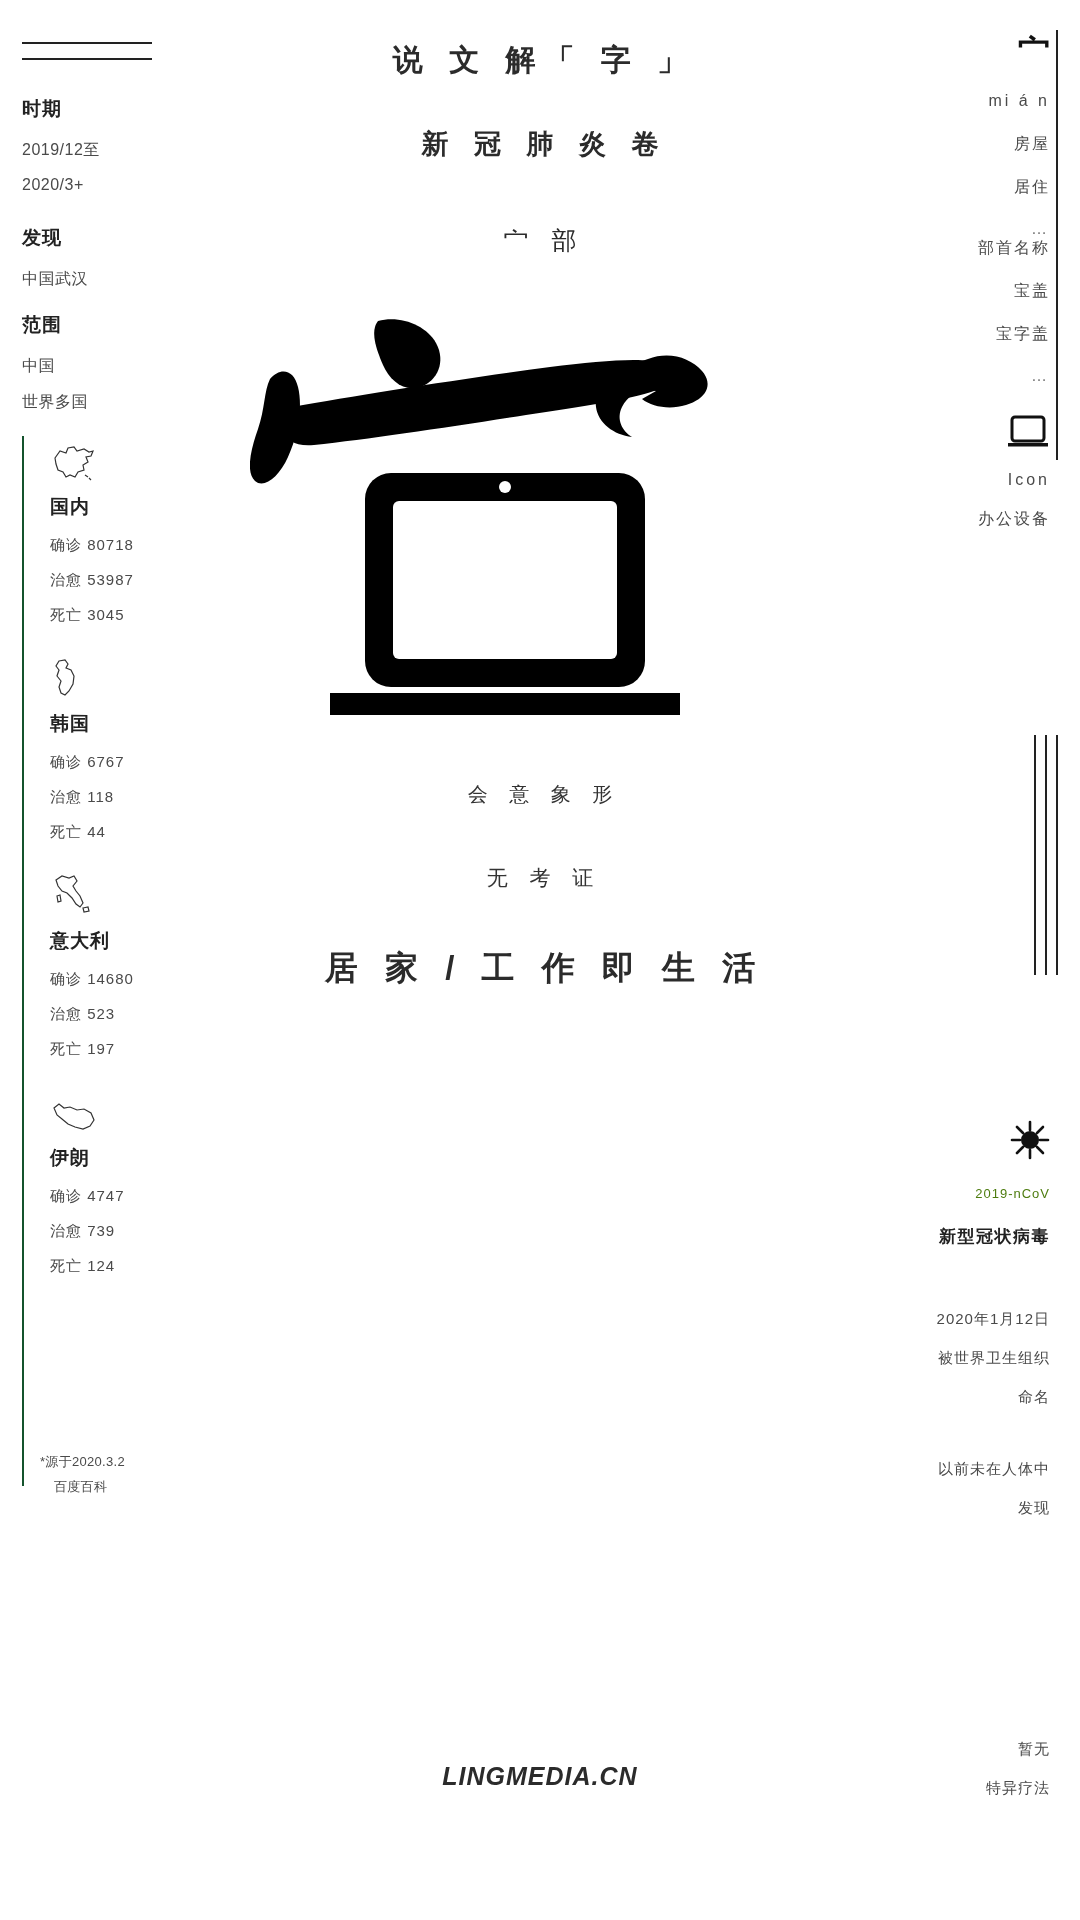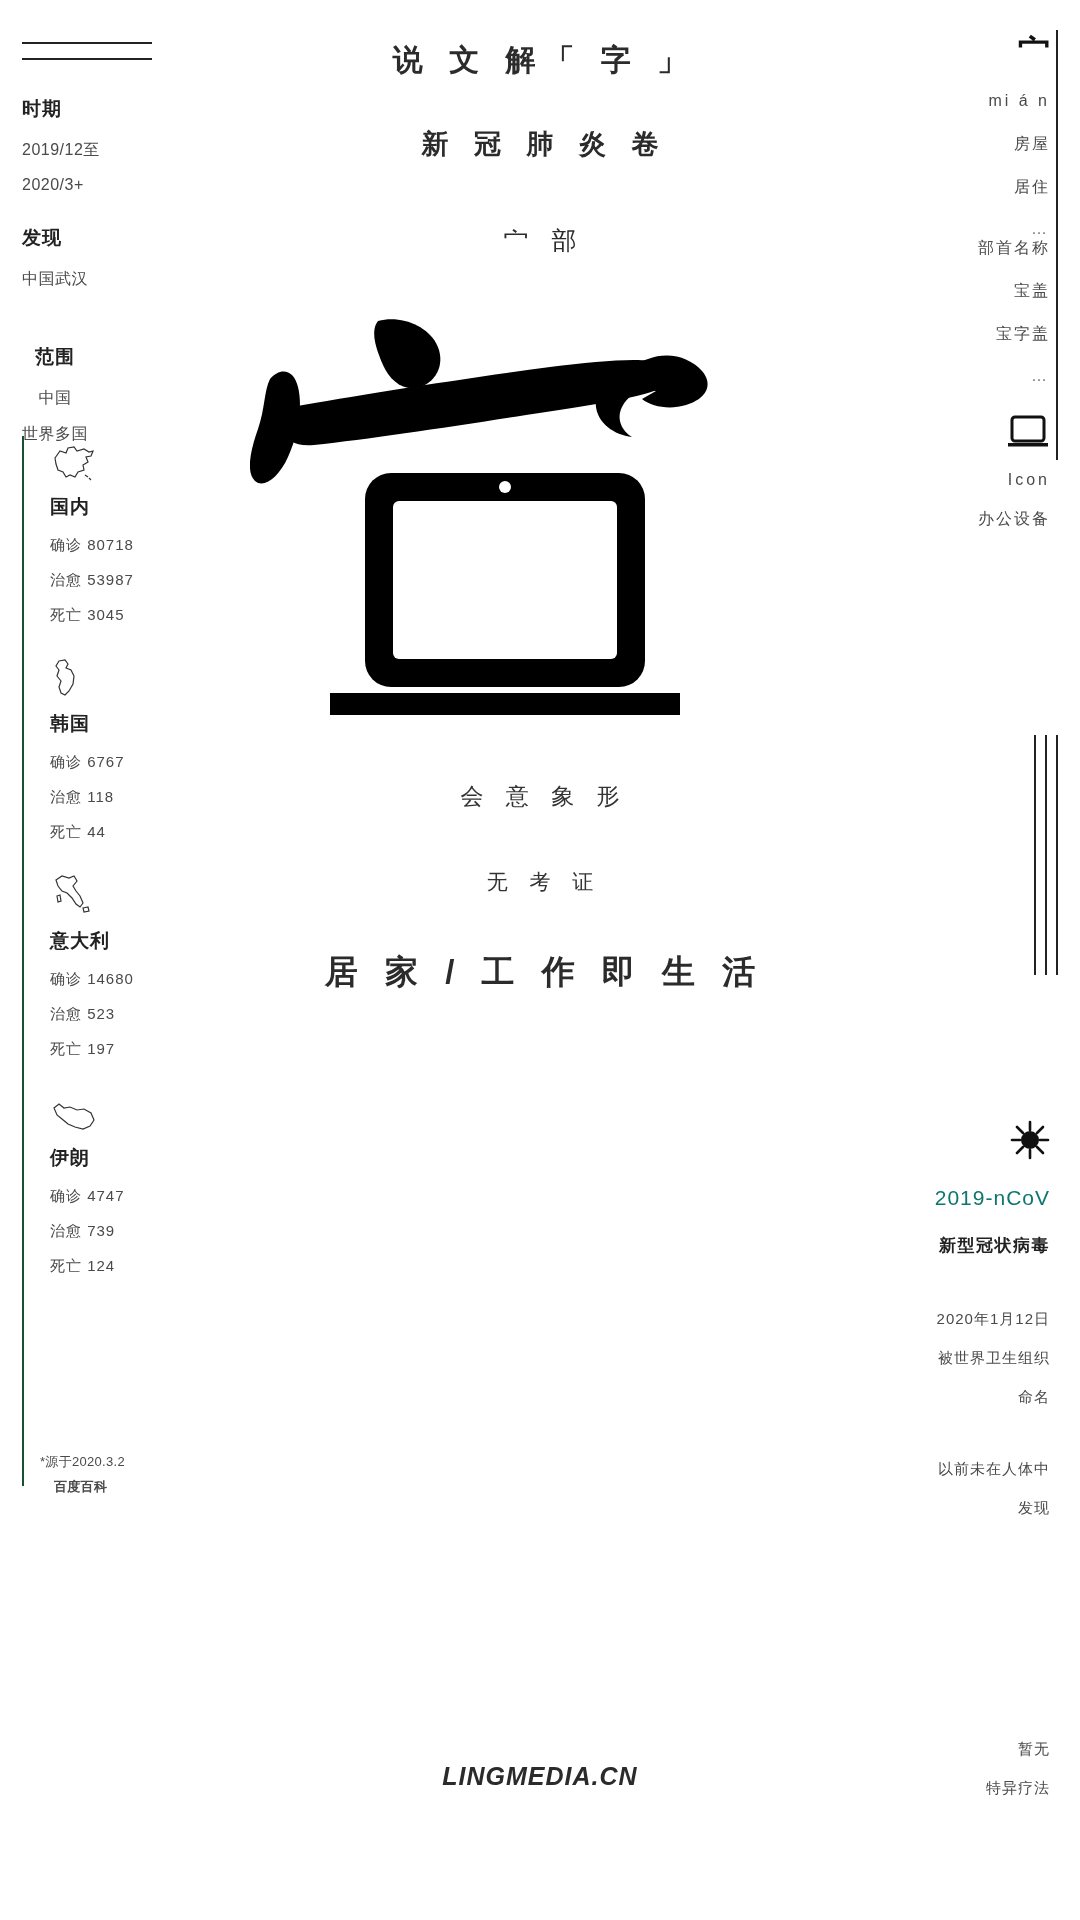--- a/index.html
+++ b/index.html
@@ -42,21 +42,21 @@
     font-size:19px;font-weight:bold;color:#222;letter-spacing:1px;
     margin-bottom:16px;
   }
   .country .stat{
     font-size:15px;color:#4a4a4a;letter-spacing:1px;margin-bottom:16px;
   }
   .source-note{
     position:absolute;left:40px;top:1450px;width:180px;
     font-size:13px;color:#4a4a4a;line-height:1.9;letter-spacing:0.3px;
   }
-  .source-note .l2{padding-left:14px;font-weight:bold;}
+  .source-note .l2{padding-left:14px;}
 
   
   .center-col{
     position:absolute;left:250px;top:0;width:580px;height:1920px;
     text-align:center;
   }
   .t-main{
     margin-top:40px;font-size:30px;font-weight:bold;color:#2b2b2b;
     letter-spacing:9px;text-indent:9px;
   }
@@ -70,21 +70,21 @@
   }
 
   .hero{position:relative;width:580px;height:430px;margin-top:38px;}
   .hero svg{display:block;width:100%;height:100%;}
 
   .desc-1{
     margin-top:178px;font-size:21px;color:#333;
     letter-spacing:8px;text-indent:8px;
   }
   .desc-2{
-    margin-top:56px;font-size:23px;color:#333;
+    margin-top:56px;font-size:20px;color:#333;
     letter-spacing:8px;text-indent:8px;
   }
   .desc-3{
     margin-top:56px;font-size:21px;color:#333;
     letter-spacing:8px;text-indent:8px;
   }
   .tagline{
     margin-top:54px;font-size:33px;font-weight:bold;color:#2b2b2b;
     letter-spacing:9px;text-indent:9px;
   }
@@ -125,21 +125,21 @@
     font-size:16px;color:#4a4a4a;letter-spacing:2px;margin-bottom:22px;
   }
   .r-dots{font-size:16px;color:#777;letter-spacing:3px;margin-bottom:22px;}
   .r-label{
     font-size:16px;color:#4a4a4a;letter-spacing:2px;margin-bottom:22px;
   }
   .r-icon-cap{
     font-size:16px;color:#4a4a4a;letter-spacing:3px;margin-bottom:20px;
   }
   .r-code{
-    font-size:21px;color:#0f766e;letter-spacing:1px;margin-bottom:24px;
+    font-size:13px;color:#4d7c0f;letter-spacing:1px;margin-bottom:24px;
   }
   .r-strong{
     font-size:17px;font-weight:bold;color:#222;letter-spacing:1.5px;
     margin-bottom:22px;
   }
   .r-note{
     font-size:15px;color:#4a4a4a;letter-spacing:1px;margin-bottom:20px;
   }
   .icon-laptop{margin-bottom:22px;display:flex;justify-content:flex-end;}
   .icon-virus{margin-bottom:26px;display:flex;justify-content:flex-end;}
@@ -160,21 +160,21 @@
       <div class="meta-title">时期</div>
       <div class="meta-line">2019/12至</div>
       <div class="meta-line">2020/3+</div>
     </div>
 
     <div class="meta-block" style="top:225px;">
       <div class="meta-title">发现</div>
       <div class="meta-line">中国武汉</div>
     </div>
 
-    <div class="meta-block" style="top:344px;text-align:center;">
+    <div class="meta-block" style="top:312px;">
       <div class="meta-title">范围</div>
       <div class="meta-line">中国</div>
       <div class="meta-line">世界多国</div>
     </div>
 
     <div class="country-wrap">
 
       <div class="country">
         <div class="map">
           <svg width="48" height="42" viewBox="0 0 48 42" fill="none" stroke="#333" stroke-width="1.2">

